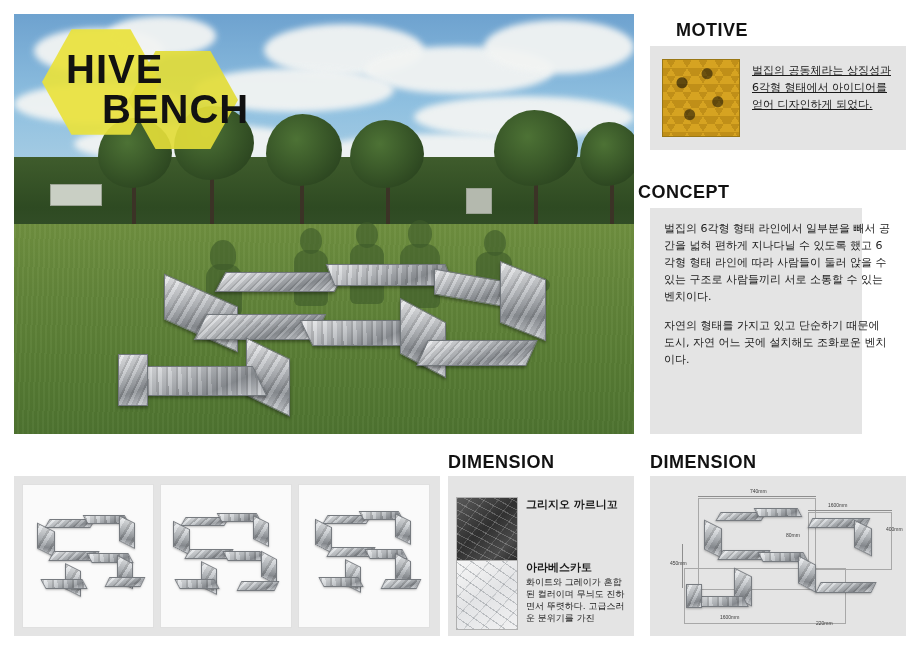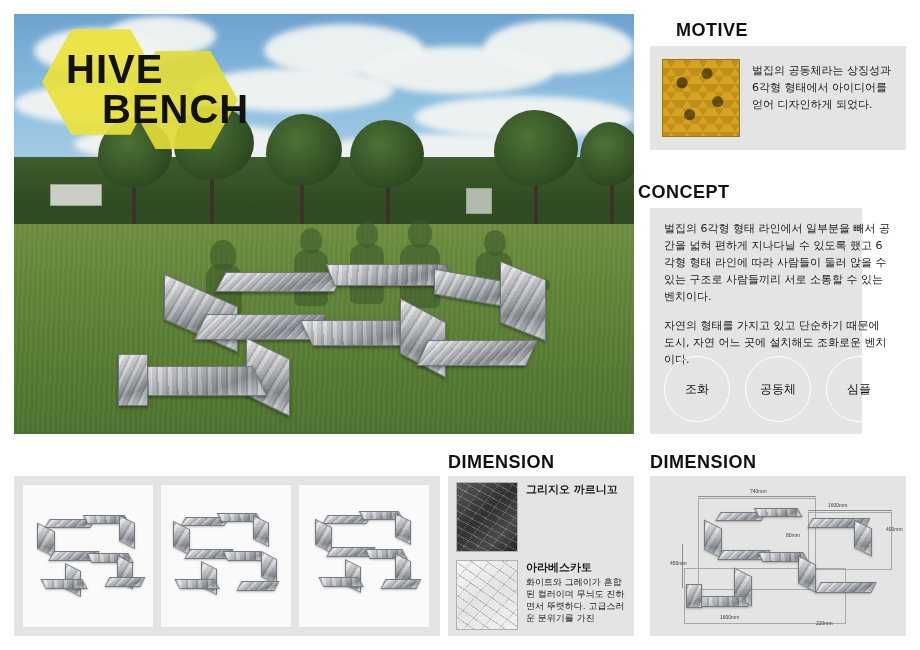--- a/index.html
+++ b/index.html
@@ -129,21 +129,21 @@
       radial-gradient(circle at 25% 30%, rgba(0,0,0,.55) 0 5px, rgba(0,0,0,0) 6px),
       radial-gradient(circle at 58% 18%, rgba(0,0,0,.5) 0 5px, rgba(0,0,0,0) 6px),
       radial-gradient(circle at 72% 55%, rgba(0,0,0,.5) 0 5px, rgba(0,0,0,0) 6px),
       radial-gradient(circle at 35% 72%, rgba(0,0,0,.5) 0 5px, rgba(0,0,0,0) 6px),
       repeating-conic-gradient(from 30deg at 50% 50%, #d6a321 0deg 60deg, #c08f18 60deg 120deg);
     background-size: auto, auto, auto, auto, 16px 16px;
     border: 1px solid #9a7714;
   }
   .motive-text {
     position: absolute; left: 102px; top: 16px; width: 144px;
-    font-size: 11px; line-height: 17px;
+    font-size: 11px; line-height: 17px; text-decoration: underline;
   }
 
   .concept-panel { left: 650px; top: 208px; width: 212px; height: 226px; }
   .concept-text {
     position: absolute; left: 14px; top: 12px; width: 228px;
     font-size: 11px; line-height: 17px;
   }
   .concept-text p { margin: 0 0 12px 0; }
   .circles {
     position: absolute; left: 14px; bottom: 12px; width: 228px; height: 66px;
@@ -284,25 +284,20 @@
     <div class="motive-img"></div>
     <div class="motive-text kr">벌집의 공동체라는 상징성과 6각형 형태에서 아이디어를 얻어 디자인하게 되었다.</div>
   </div>
 
   <div class="section-title" style="left:638px; top:182px;">CONCEPT</div>
   <div class="panel concept-panel">
     <div class="concept-text kr">
       <p>벌집의 6각형 형태 라인에서 일부분을 빼서 공간을 넓혀 편하게 지나다닐 수 있도록 했고 6각형 형태 라인에 따라 사람들이 둘러 앉을 수 있는 구조로 사람들끼리 서로 소통할 수 있는 벤치이다.</p>
       <p>자연의 형태를 가지고 있고 단순하기 때문에 도시, 자연 어느 곳에 설치해도 조화로운 벤치이다.</p>
     </div>
-    <div class="circles">
-      <div class="circle kr">조화</div>
-      <div class="circle kr">공동체</div>
-      <div class="circle kr">심플</div>
-    </div>
   </div>
 
   <div class="panel how-panel">
 
     <div class="how-cell" style="left:8px;">
       <div class="mini-seg" style="left:24px; top:34px; width:46px; height:9px; transform:skewX(-30deg);"></div>
       <div class="mini-seg" style="left:62px; top:30px; width:42px; height:9px; transform:skewX(28deg);"></div>
       <div class="mini-seg" style="left:96px; top:34px; width:16px; height:26px; transform:skewY(26deg);"></div>
       <div class="mini-seg" style="left:14px; top:42px; width:18px; height:26px; transform:skewY(26deg);"></div>
       <div class="mini-seg" style="left:28px; top:66px; width:46px; height:10px; transform:skewX(-28deg);"></div>
@@ -335,21 +330,21 @@
       <div class="mini-seg" style="left:68px; top:64px; width:38px; height:10px; transform:skewX(28deg);"></div>
       <div class="mini-seg" style="left:96px; top:72px; width:16px; height:26px; transform:skewY(28deg);"></div>
       <div class="mini-seg" style="left:46px; top:78px; width:16px; height:26px; transform:skewY(26deg);"></div>
       <div class="mini-seg" style="left:22px; top:92px; width:40px; height:10px; transform:skewX(28deg);"></div>
       <div class="mini-seg" style="left:84px; top:94px; width:36px; height:10px; transform:skewX(-26deg);"></div>
     </div>
   </div>
 
   <div class="section-title" style="left:448px; top:452px;">DIMENSION</div>
   <div class="panel material-panel">
-    <div class="mat-row" style="top:6px;">
+    <div class="mat-row" style="top:21px;">
       <div class="mat-swatch mat-dark"></div>
       <div class="mat-name kr">그리지오 까르니꼬</div>
     </div>
     <div class="mat-row" style="top:84px;">
       <div class="mat-swatch mat-light"></div>
       <div class="mat-name kr">아라베스카토</div>
       <div class="mat-desc kr">화이트와 그레이가 혼합된 컬러이며 무늬도 진하면서 뚜렷하다. 고급스러운 분위기를 가진</div>
     </div>
   </div>
 

